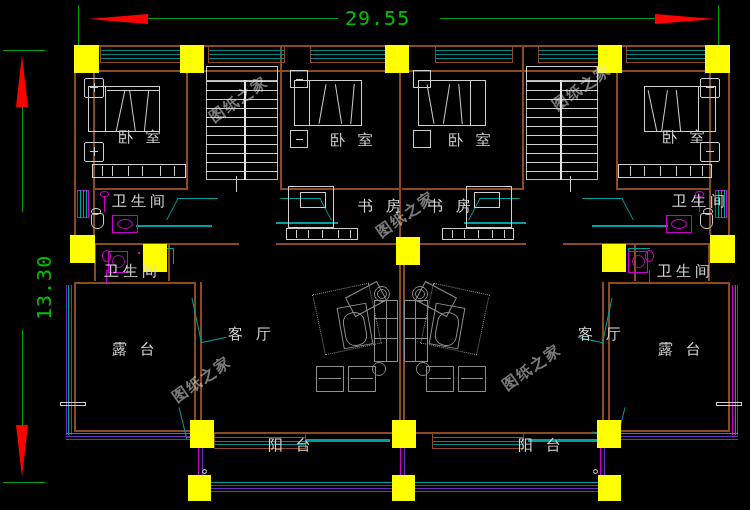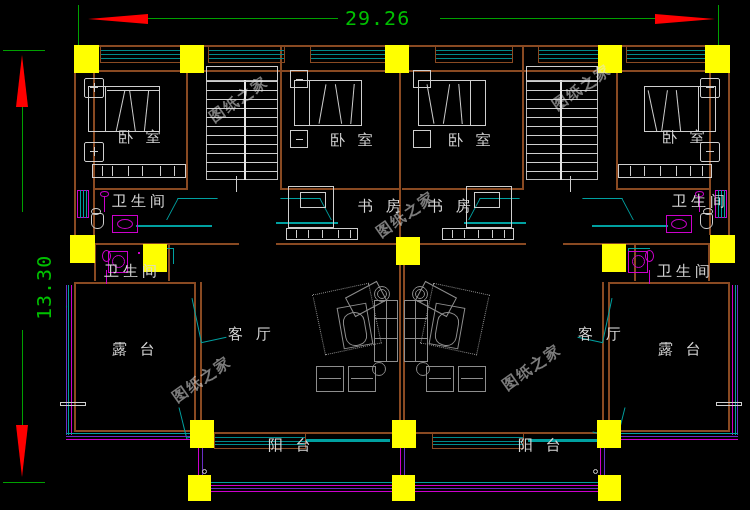--- a/index.html
+++ b/index.html
@@ -56,21 +56,21 @@
 </head>
 <body>
 
 <div id="stage">
 
   <div class="abs">
 
     <div class="abs arrow-l" style="left:88px;top:14px;"></div>
     <div class="abs dimline dim-h" style="left:148px;top:18px;width:190px;"></div>
 
-    <div class="abs dim-text" style="left:345px;top:6px;">29.26</div>
+    <div class="abs dim-text" style="left:345px;top:6px;">29.55</div>
 
     <div class="abs dimline dim-h" style="left:440px;top:18px;width:215px;"></div>
     <div class="abs arrow-r" style="left:655px;top:14px;"></div>
 
     <div class="abs tick dim-v" style="left:78px;top:5px;height:40px;"></div>
     <div class="abs tick dim-v" style="left:718px;top:5px;height:40px;"></div>
   </div>
 
   <div class="abs">
     <div class="abs arrow-u" style="left:16px;top:55px;"></div>

